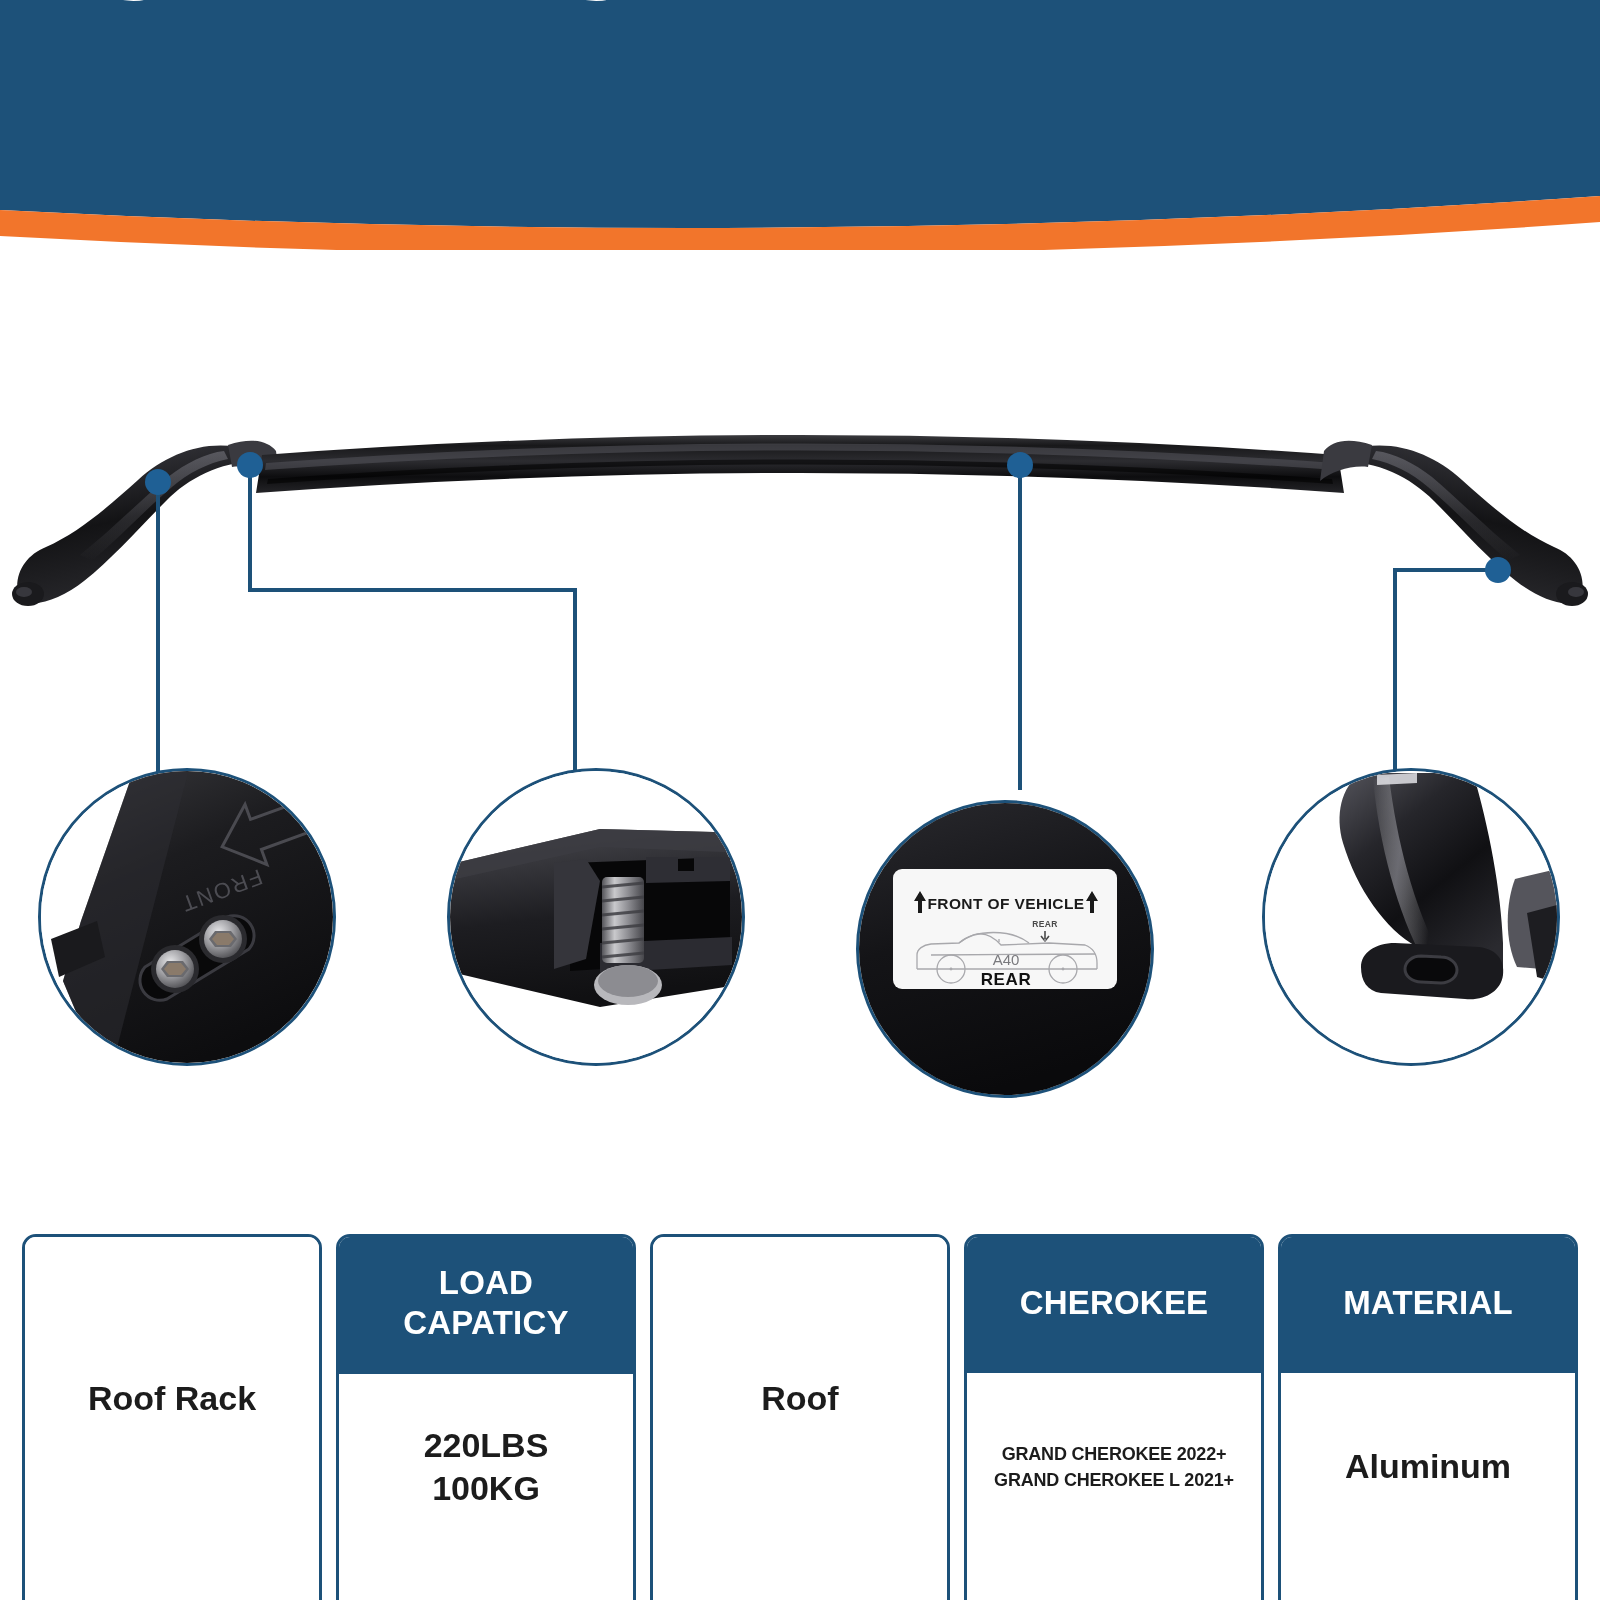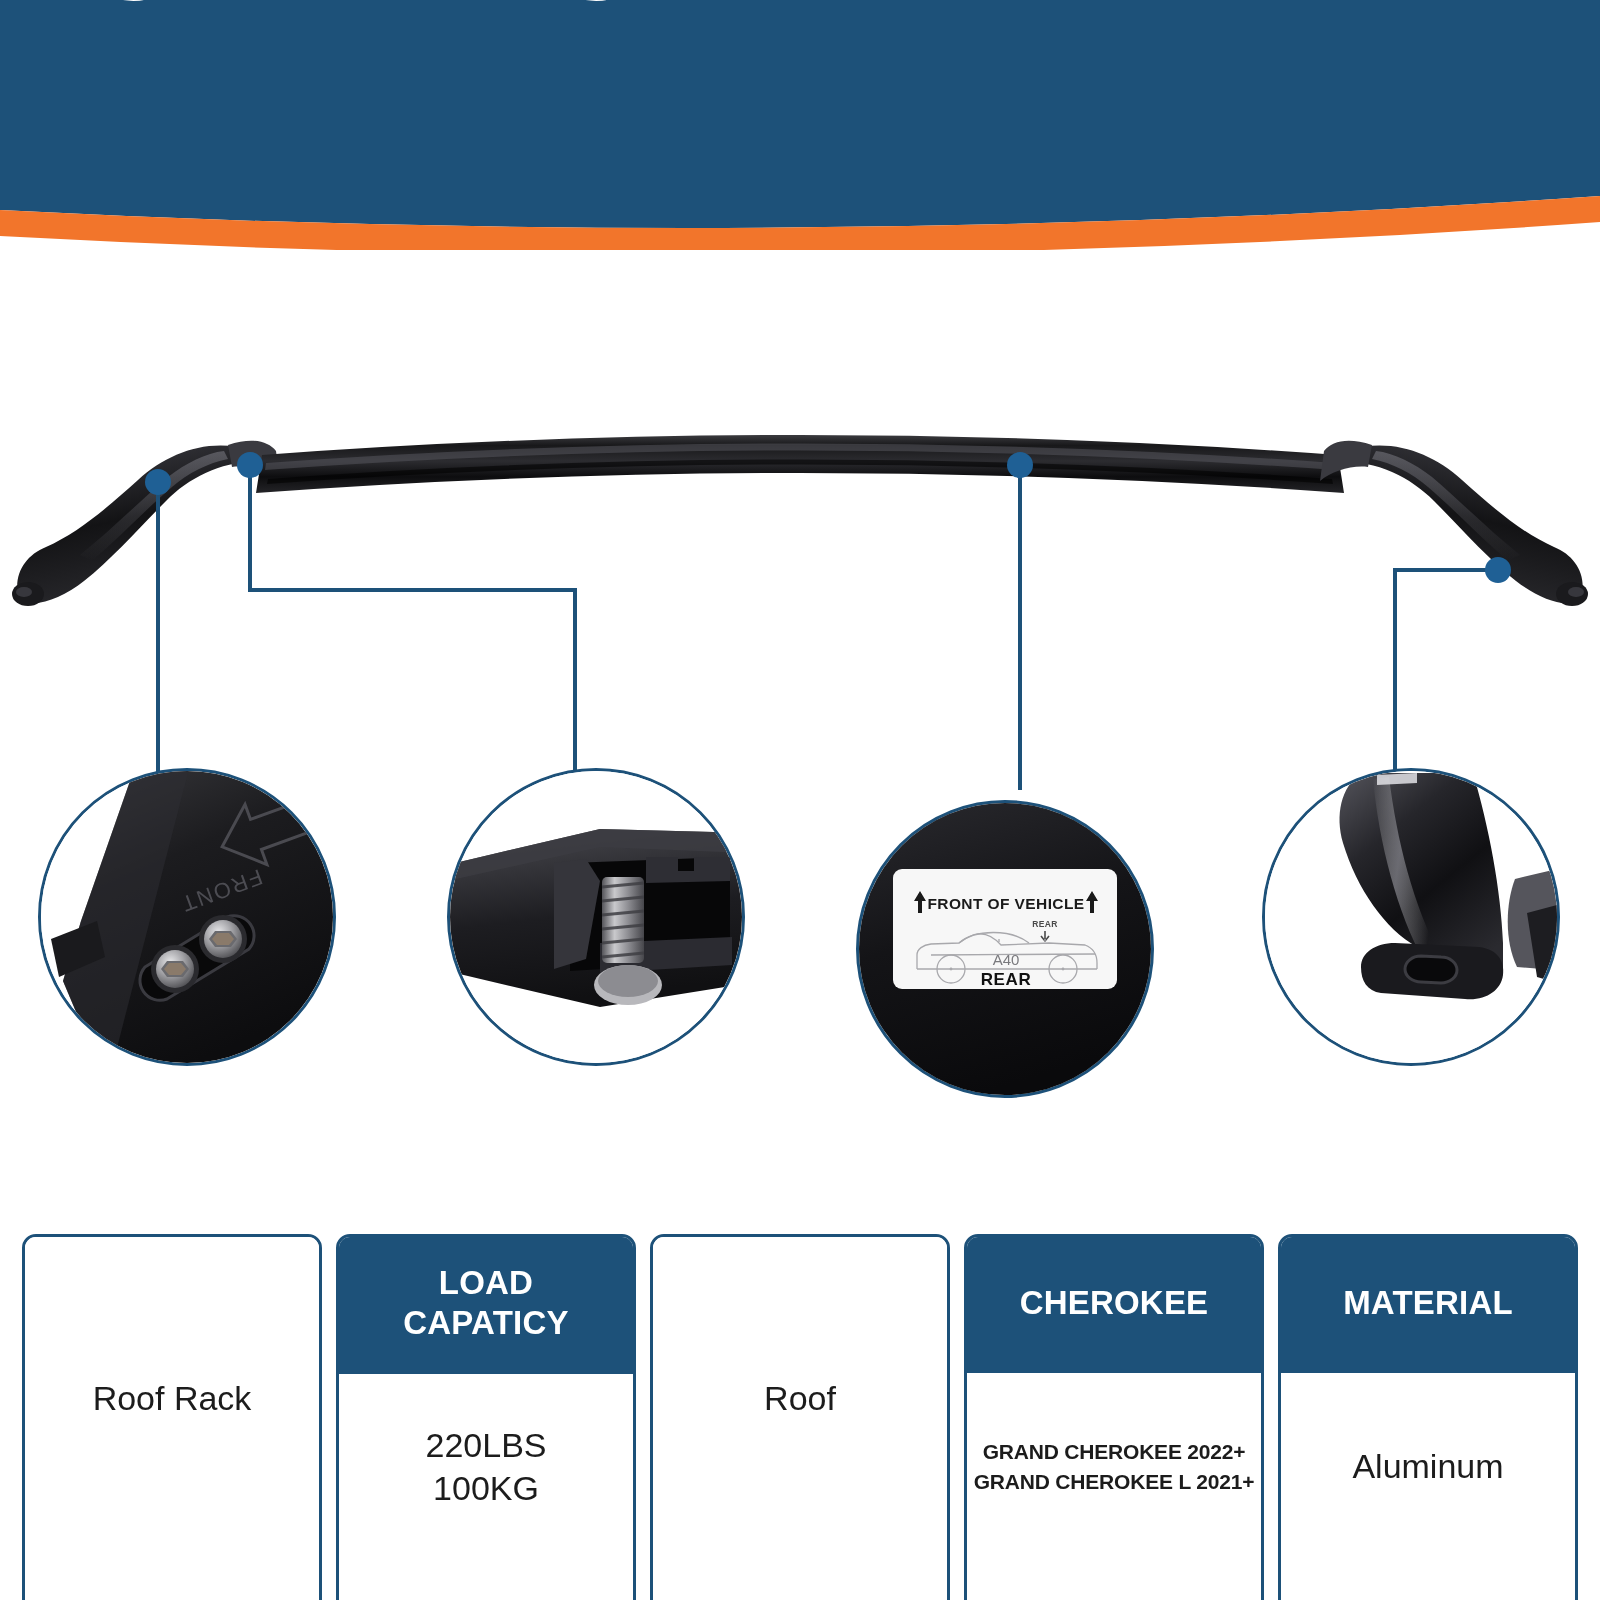--- a/index.html
+++ b/index.html
@@ -131,29 +131,29 @@
     justify-content: center;
     text-align: center;
     padding: 10px 6px 60px 6px;
     box-sizing: border-box;
   }
   .spec-body span {
     display: block;
     white-space: pre-line;
     font-size: 34px;
     line-height: 1.28;
-    font-weight: normal;
+    font-weight: bold;
   }
   .spec-body.small span {
-    font-size: 21px;
+    font-size: 18px;
     font-weight: bold;
     line-height: 1.45;
     letter-spacing: -0.2px;
   }
-  .spec-body.bold span { font-weight: normal; }
+  .spec-body.bold span { font-weight: bold; }
 </style>
 </head>
 <body>
 
 <div id="page">
 
   <div class="header-wrap">
     <svg class="header-svg" width="1600" height="250" viewBox="0 0 1600 250">
 
       <path d="M0,0 L1600,0 L1600,196 Q800,252 0,210 Z" fill="#1d5179"></path>

